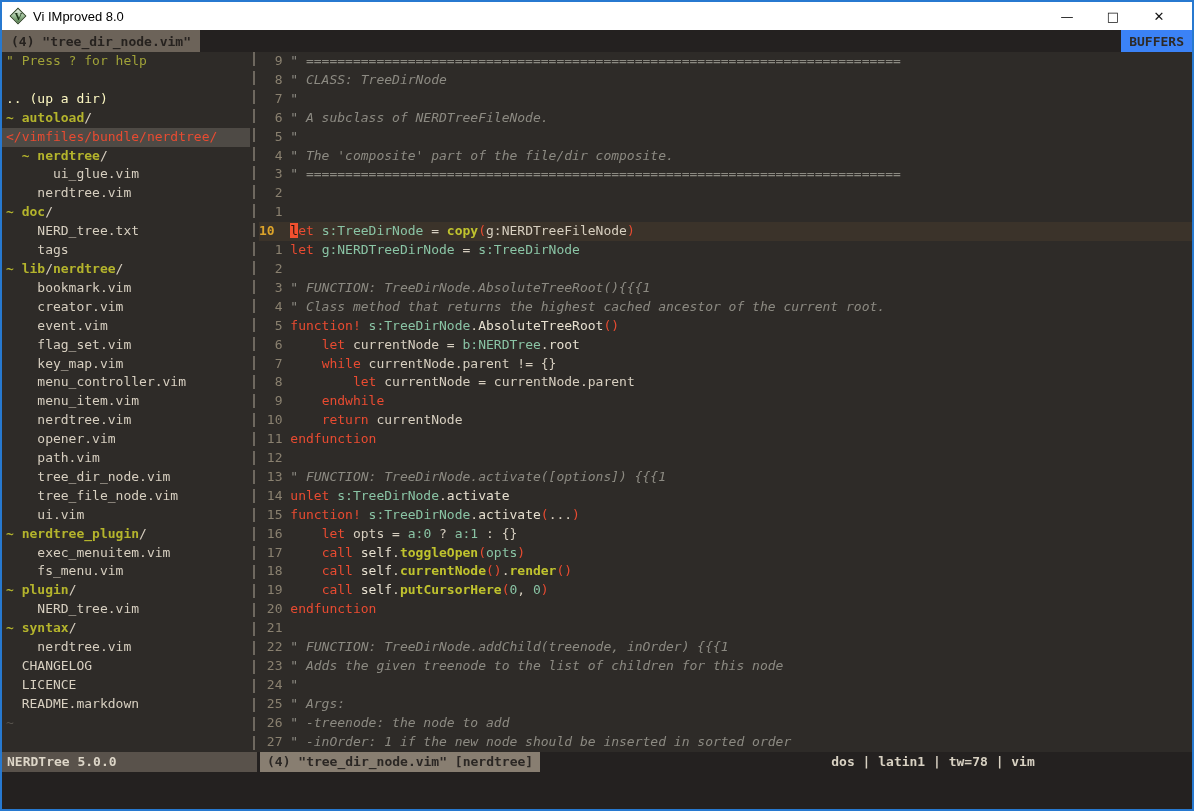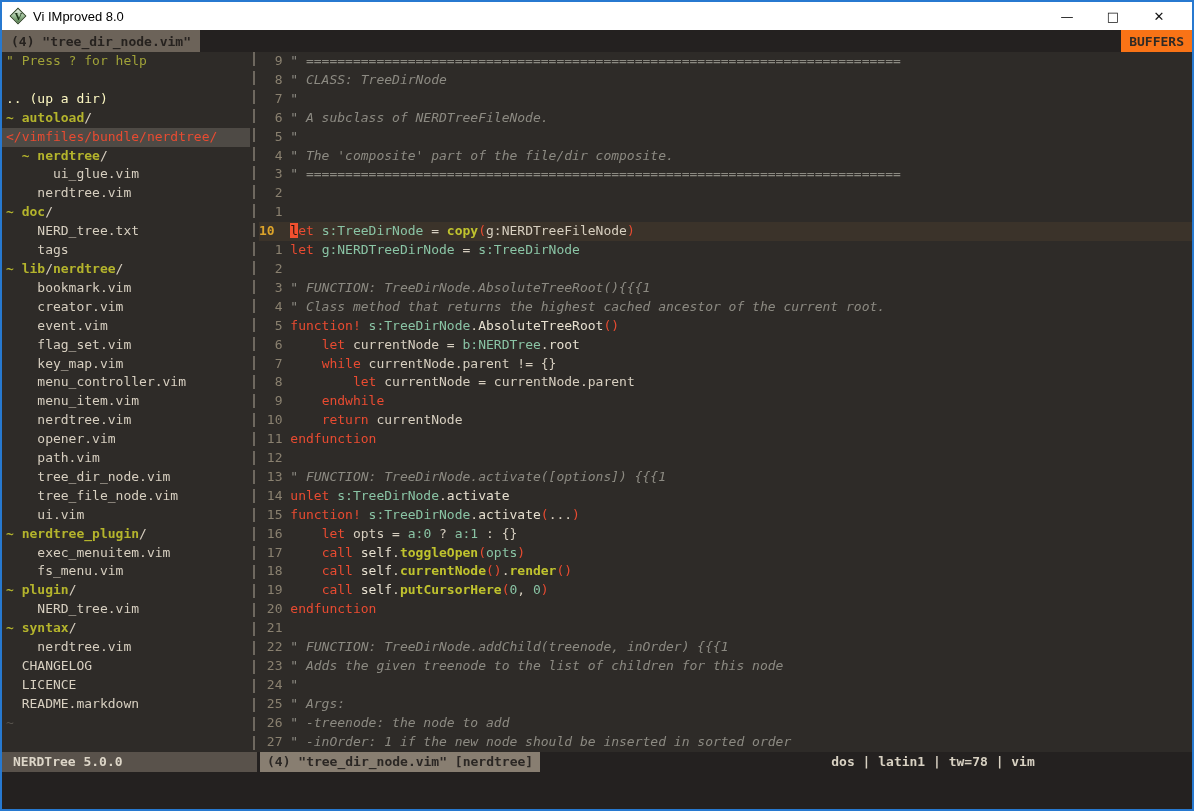--- a/index.html
+++ b/index.html
@@ -32,21 +32,21 @@
     font-family:"Liberation Serif", serif;
   }
   .title-text { flex:1 1 auto; }
   .win-controls { display:flex; align-items:center; height:100%; margin-right:10px; }
   .win-btn { width:46px; height:100%; display:flex; align-items:center; justify-content:center;
     color:#111; font-size:13px; font-family:"DejaVu Sans", sans-serif; }
   
   .tabline { height:22px; background:#242120; display:flex; flex:0 0 auto; align-items:stretch; font-size:13px; font-weight:bold; }
   .tab-active { background:#6c6359; color:#26221f; padding:0 9px; display:flex; align-items:center; white-space:pre; }
   .tab-fill { flex:1 1 auto; }
-  .tab-buffers { background:#f97316; color:#2e2a26; padding:0 8px; display:flex; align-items:center; }
+  .tab-buffers { background:#3b82f6; color:#2e2a26; padding:0 8px; display:flex; align-items:center; }
   
   .main { flex:0 0 auto; height:700px; display:flex; overflow:hidden; }
   .nerdtree { width:248px; flex:0 0 auto; overflow:hidden; padding-left:4px; }
   .vsep { width:9px; flex:0 0 auto; position:relative; }
   .vsep::before { content:""; position:absolute; left:3px; top:0; bottom:0; width:2px;
     background:repeating-linear-gradient(180deg,#6e685f 0 14px, rgba(0,0,0,0) 14px 19px); }
   .editor { flex:1 1 auto; overflow:hidden; }
   .row { height:18.92px; line-height:18.92px; white-space:pre; font-size:13px; overflow:hidden; }
   .row.sel { background:#4e4a45; margin-left:-4px; padding-left:4px; }
   .row.curline { background:#3b332a; }
@@ -61,21 +61,21 @@
   .f  { color:#c0c32e; font-weight:bold; }
   .b  { color:#e6dfcf; font-weight:normal; }
   .p  { color:#d7cfc0; }
   .curs { background:#f1502f; color:#2a120c; }
   .h   { color:#a0a238; }
   .u   { color:#fef9c3; font-weight:normal; }
   .dir { color:#b4b42c; font-weight:bold; }
   .t   { color:#56524c; }
   
   .statusline { height:20px; flex:0 0 auto; display:flex; background:#242120; font-size:13px; font-weight:bold; line-height:20px; }
-  .st-nerdtree { width:255px; flex:0 0 auto; background:#59524b; color:#ddd6c8; padding-left:11px; white-space:pre; }
+  .st-nerdtree { width:255px; flex:0 0 auto; background:#59524b; color:#ddd6c8; padding-left:5px; white-space:pre; }
   .st-gap { width:3px; flex:0 0 auto; background:#242120; }
   .st-file { background:#887e71; color:#2b2724; padding:0 7px; white-space:pre; flex:0 0 auto; }
   .st-flags { flex:1 1 auto; color:#d8d1c2; text-align:right; padding-right:8px; white-space:pre; }
   .st-pos { background:#887e71; color:#2b2724; padding:0 12px; flex:0 0 auto; white-space:pre;margin-top:44px; }
   
   .cmdline { flex:1 1 auto; background:#242120; }
 </style>
 </head>
 <body>
 

